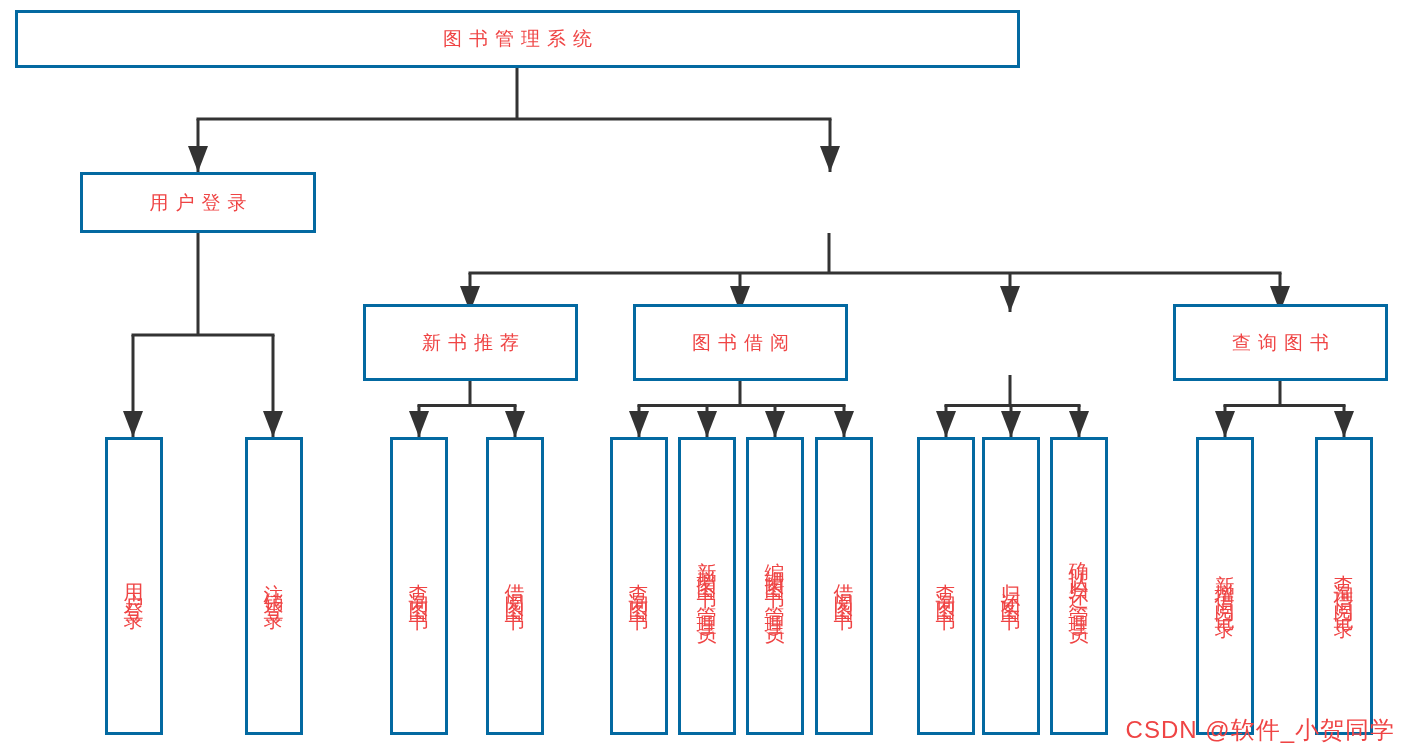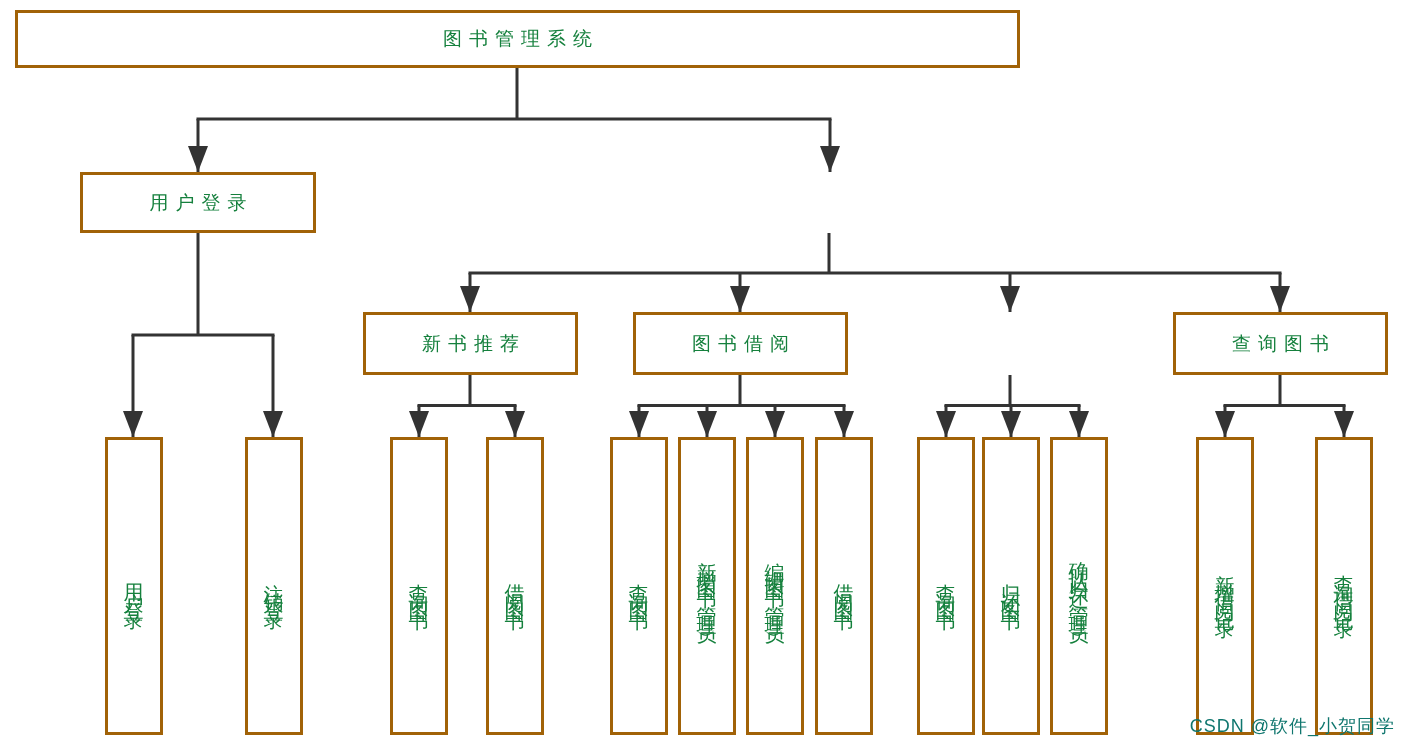--- a/index.html
+++ b/index.html
@@ -13,53 +13,53 @@
   }
   .connectors {
     position: absolute;
     left: 0; top: 0;
     width: 1405px; height: 747px;
     z-index: 1;
   }
   .box {
     position: absolute;
     box-sizing: border-box;
-    border: 3px solid #a16207;
+    border: 3px solid #0369a1;
     background: #ffffff;
-    color: #15803d;
+    color: #ef4444;
     display: flex;
     align-items: center;
     justify-content: center;
     z-index: 2;
   }
   .box.h {
     font-size: 19px;
     letter-spacing: 7px;
     padding-left: 7px; 
     white-space: nowrap;
   }
   .box.root { left: 15px; top: 10px; width: 1005px; height: 58px; }
   .box.lvl2 { top: 172px; width: 236px; height: 61px; }
-  .box.lvl3 { top: 312px; width: 215px; height: 63px; }
+  .box.lvl3 { top: 304px; width: 215px; height: 77px; }
   .box.leaf { top: 437px; width: 58px; height: 298px; }
   .vtext {
     writing-mode: vertical-rl;
     text-orientation: mixed;
     font-size: 20px;
     letter-spacing: 9px;
     line-height: 1;
     white-space: nowrap;
   }
   .watermark {
     position: absolute;
     right: 10px;
     top: 714px;
     z-index: 5;
-    color: #0f766e;
-    font-size: 18px;
+    color: #ef4444;
+    font-size: 24px;
     letter-spacing: 1px;
     white-space: nowrap;
   }
 </style>
 </head>
 <body>
 
 <div class="canvas">
 
   <svg class="connectors" viewBox="0 0 1405 747" xmlns="http://www.w3.org/2000/svg">

